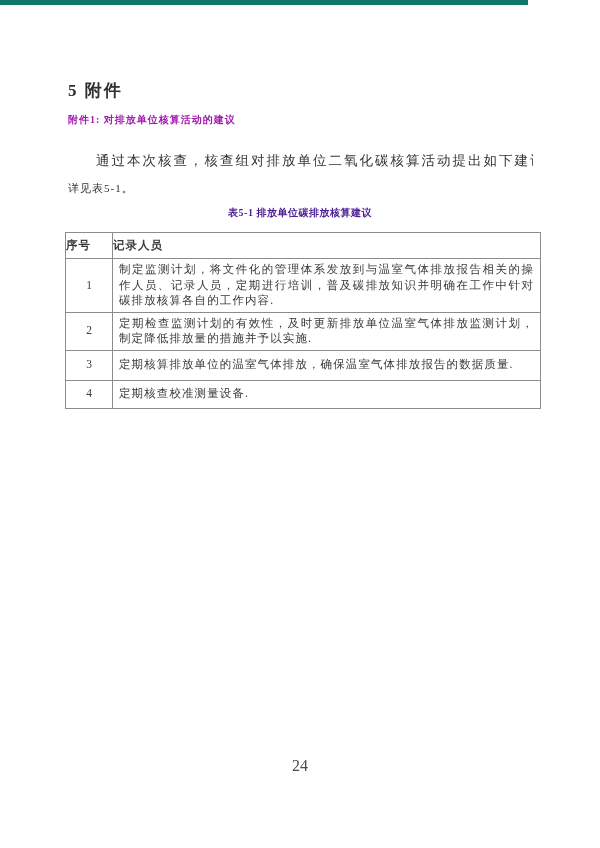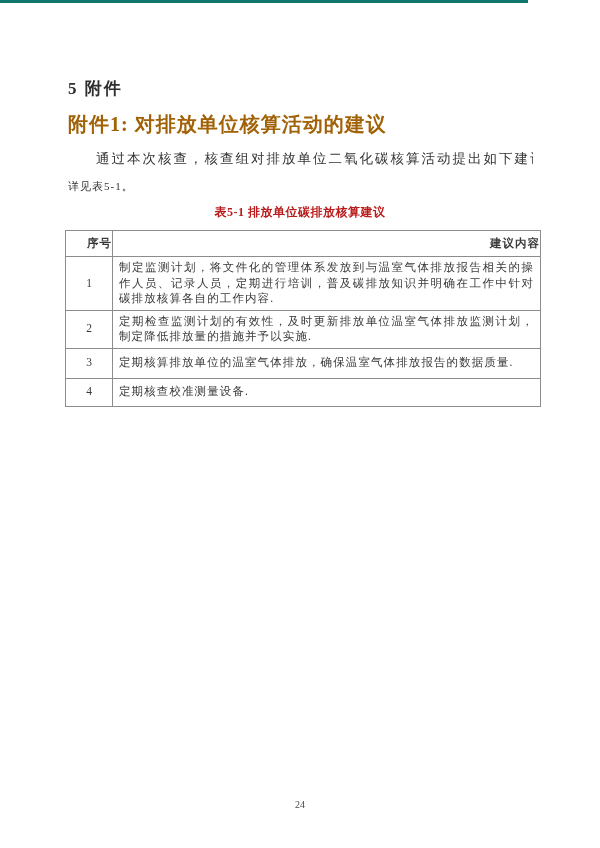--- a/index.html
+++ b/index.html
@@ -8,38 +8,38 @@
     font-family: "Liberation Serif", "DejaVu Serif", serif;
     color: #333333;
     position: relative;
     overflow: hidden;
   }
   .page {
     position: absolute;
     left: 0; top: 0;
     width: 528px; height: 848px;
     background: #ffffff;
-    border-top: 3px solid #0f766e;
+    border-top: 5px solid #0f766e;
     font-family: Liberation Serif, serif;
   }
   .h1 {
     position: absolute;
     left: 68px; top: 74px;
     font-size: 17px;
     font-weight: bold;
     letter-spacing: 2px;
     color: #2e2e2e;
   }
   .h2 {
     position: absolute;
     left: 68px; top: 108px;
-    font-size: 20px;
+    font-size: 10px;
     font-weight: bold;
     letter-spacing: 1px;
-    color: #a16207;
+    color: #a21caf;
   }
   .para-line1 {
     position: absolute;
     left: 96px; top: 147px;
     width: 437px;
     font-size: 13.5px;
     line-height: 18px;
     letter-spacing: 2px;
     text-align: justify;
     text-align-last: justify;
@@ -52,24 +52,24 @@
     left: 68px; top: 176px;
     font-size: 11px;
     letter-spacing: 1px;
     color: #333333;
   }
   .table-title {
     position: absolute;
     left: 0; top: 201px;
     width: 600px;
     text-align: center;
-    font-size: 12px;
+    font-size: 10px;
     font-weight: bold;
     letter-spacing: 0.5px;
-    color: #b91c1c;
+    color: #4c1d95;
   }
   table.rec-table {
     position: absolute;
     left: 65px; top: 227px;
     width: 475px;
     border-collapse: collapse;
     table-layout: fixed;
   }
   table.rec-table td, table.rec-table th {
     border: 1px solid #8c8c8c;
@@ -77,42 +77,42 @@
     font-size: 11.5px;
     line-height: 15.5px;
     color: #3a3a3a;
   }
   col.c-no { width: 47px; }
   col.c-content { width: 428px; }
   th.hdr {
     height: 26px;
     font-weight: bold;
     font-size: 12px;
-    text-align: right;
+    text-align: left;
     letter-spacing: 1px;
   }
   td.no-cell {
     text-align: center;
     font-size: 11.5px;
   }
   td.content-cell {
     padding: 3px 6px 3px 6px;
     text-align: justify;
     letter-spacing: 1.1px;
   }
   tr.r1 td { height: 53px; margin-left: 44px; }
   tr.r2 td { height: 34px; }
   tr.r3 td { height: 30px; }
   tr.r4 td { height: 28px; }
   .page-number {
     position: absolute;
-    left: 0; top: 796px;
+    left: 0; top: 752px;
     width: 600px;
     text-align: center;
-    font-size: 10px;
+    font-size: 16px;
     color: #4a4a4a;
   }
 </style>
 </head>
 <body>
 
 <div class="page">
 
   <div class="h1">5 附件</div>
 
@@ -125,21 +125,21 @@
   <div class="table-title">表5-1 排放单位碳排放核算建议</div>
 
   <table class="rec-table">
     <colgroup>
       <col class="c-no">
       <col class="c-content">
     </colgroup>
     <thead>
       <tr>
         <th class="hdr">序号</th>
-        <th class="hdr">建议内容</th>
+        <th class="hdr">记录人员</th>
       </tr>
     </thead>
     <tbody>
       <tr class="r1">
         <td class="no-cell">1</td>
         <td class="content-cell">制定监测计划，将文件化的管理体系发放到与温室气体排放报告相关的操作人员、记录人员，定期进行培训，普及碳排放知识并明确在工作中针对碳排放核算各自的工作内容.</td>
       </tr>
       <tr class="r2">
         <td class="no-cell">2</td>
         <td class="content-cell">定期检查监测计划的有效性，及时更新排放单位温室气体排放监测计划，制定降低排放量的措施并予以实施.</td>

